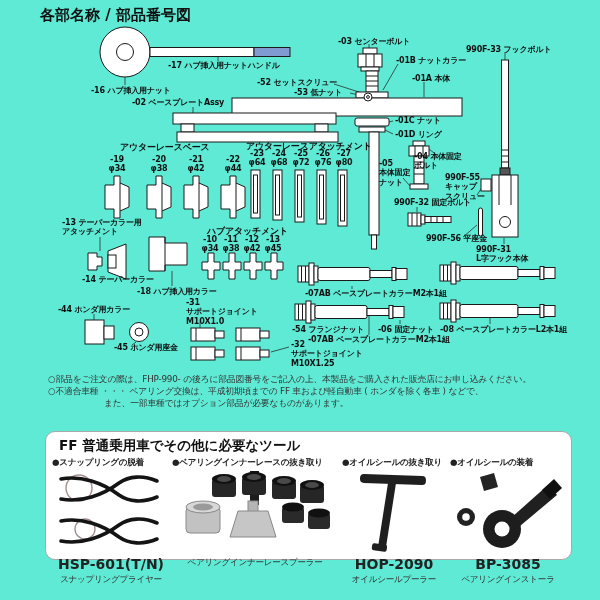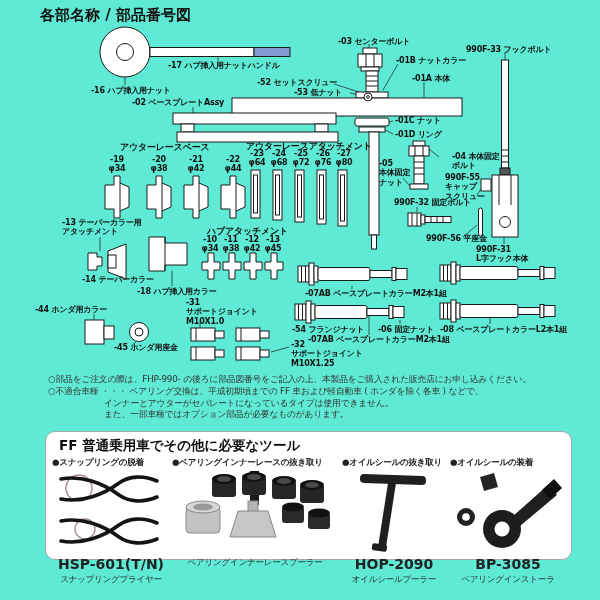--- a/index.html
+++ b/index.html
@@ -296,21 +296,21 @@
   <div class="dlabel ctr" style="left:287px;top:149px">-25
 φ72</div>
   <div class="dlabel ctr" style="left:309px;top:149px">-26
 φ76</div>
   <div class="dlabel ctr" style="left:330px;top:149px">-27
 φ80</div>
 
   <div class="dlabel" style="left:379px;top:159px">-05
 本体固定
 ナット</div>
-  <div class="dlabel" style="left:452px;top:152px">-04 本体固定
+  <div class="dlabel" style="left:414px;top:152px">-04 本体固定
 ボルト</div>
   <div class="dlabel" style="left:445px;top:173px">990F-55
 キャップ
 スクリュー</div>
   <div class="dlabel" style="left:394px;top:198px">990F-32 固定ボルト</div>
   <div class="dlabel" style="left:426px;top:234px">990F-56 平座金</div>
   <div class="dlabel" style="left:476px;top:245px">990F-31
 L字フック本体</div>
 
   <div class="dlabel" style="left:62px;top:218px">-13 テーパーカラー用
@@ -321,38 +321,37 @@
   <div class="dlabel hdr" style="left:207px;top:226px">ハブアタッチメント</div>
   <div class="dlabel ctr" style="left:196px;top:235px">-10
 φ34</div>
   <div class="dlabel ctr" style="left:217px;top:235px">-11
 φ38</div>
   <div class="dlabel ctr" style="left:238px;top:235px">-12
 φ42</div>
   <div class="dlabel ctr" style="left:259px;top:235px">-13
 φ45</div>
 
-  <div class="dlabel" style="left:35px;top:305px">-44 ホンダ用カラー</div>
+  <div class="dlabel" style="left:58px;top:305px">-44 ホンダ用カラー</div>
   <div class="dlabel" style="left:114px;top:343px">-45 ホンダ用座金</div>
   <div class="dlabel" style="left:186px;top:298px">-31
 サポートジョイント
 M10X1.0</div>
   <div class="dlabel" style="left:291px;top:340px">-32
 サポートジョイント
 M10X1.25</div>
   <div class="dlabel" style="left:292px;top:325px">-54 フランジナット</div>
   <div class="dlabel" style="left:378px;top:325px">-06 固定ナット</div>
   <div class="dlabel" style="left:305px;top:289px">-07AB ベースプレートカラーM2本1組</div>
   <div class="dlabel" style="left:308px;top:335px">-07AB ベースプレートカラーM2本1組</div>
   <div class="dlabel" style="left:440px;top:325px">-08 ベースプレートカラーL2本1組</div>
 
   <div class="notes">
     <div>○部品をご注文の際は、FHP-990- の後ろに部品図番号をご記入の上、本製品をご購入された販売店にお申し込みください。</div>
     <div>○不適合車種 ・・・ ベアリング交換は、平成初期頃までの FF 車および軽自動車 ( ホンダを除く各車 ) などで、</div>
-    <div class="indent">インナーとアウターがセパレートになっているタイプは使用できません。</div>
     <div class="indent">また、一部車種ではオプション部品が必要なものがあります。</div>
   </div>
 
   <div class="tools-panel">
     <div class="panel-title">FF 普通乗用車でその他に必要なツール</div>
 
     <div class="tool-col" style="left:6px;width:118px">
       <div class="purpose">●スナップリングの脱着</div>
       <svg class="tool-img" width="112" height="84" viewBox="0 0 112 84">
         <g stroke="#141414" fill="none" stroke-linecap="round">

